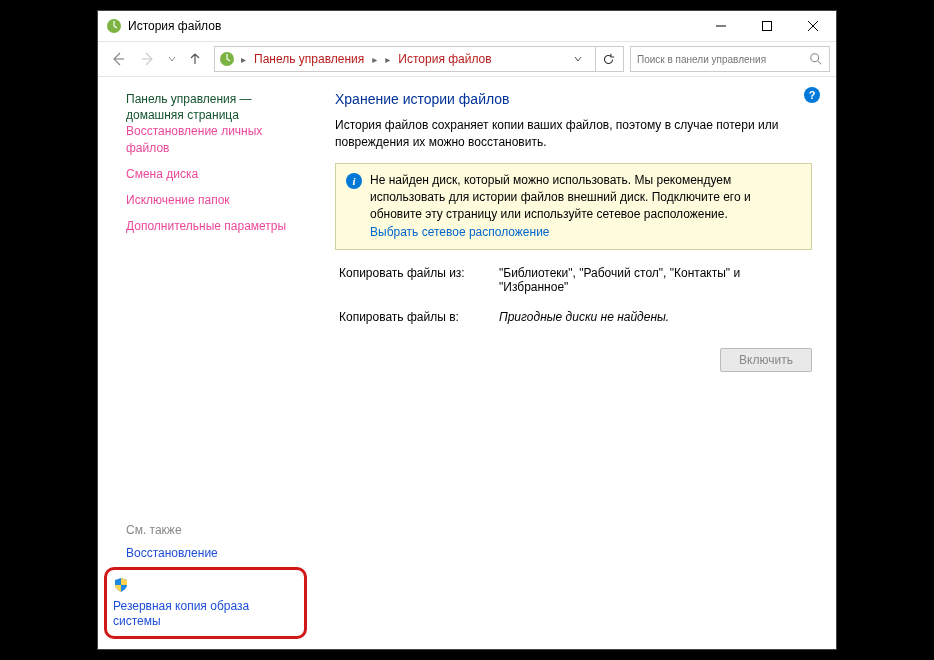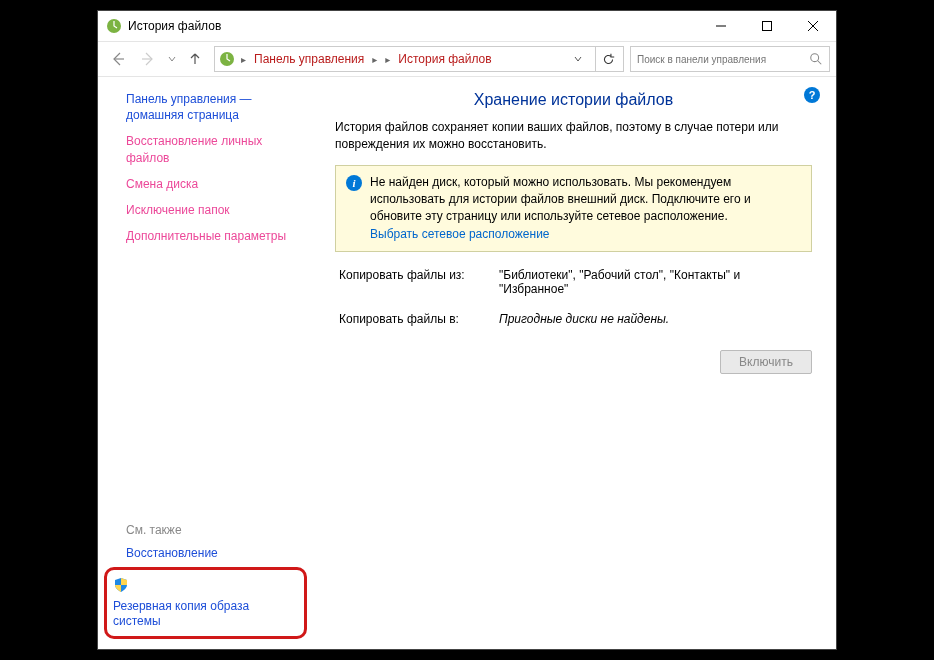--- a/index.html
+++ b/index.html
@@ -22,30 +22,30 @@
   .crumb-sep { color: #666; padding: 0 2px; font-size: 10px;}
   .addr-spacer { flex: 1; }
   .addr-drop { width: 18px; display:flex;align-items:center;justify-content:center;color:#555;}
   .refresh { width: 26px; height: 26px; display:flex;align-items:center;justify-content:center;color:#333; border-left:1px solid #ccc; margin-left:4px;}
   .searchbox { width: 200px; height: 26px; border: 1px solid #ccc; display: flex; align-items: center; padding: 0 6px; color: #888; background:#fff;}
   .searchbox input { border:none; outline:none; flex:1; font-size:10px; color:#be185d; background:transparent;}
   .searchbox .sicon { width:14px; height:14px; color:#888; }
   .body { flex: 1; display: flex; overflow: hidden; position:relative;}
   .sidebar { width: 215px; padding: 14px 10px 10px 28px; display: flex; flex-direction: column; }
   .sidebar a { color: #ec4899; text-decoration: none; line-height: 1.35; display:block; margin-bottom: 10px; }
-  .sidebar .plain { color: #1d4ed8; margin-bottom: 10px; line-height:1.35;}
+  .sidebar .plain { color: #14532d; line-height:1.35;}
   .sidebar .spacer2 { flex:1; }
   .see-also-hdr { color: #888; margin-bottom: 8px; }
   .see-also a { color:#1d4ed8; display:block; margin-bottom:6px;}
   .highlight-box { border: 3px solid #d01818; border-radius: 10px; padding: 6px 10px 6px 6px; margin-left: -22px; margin-right: -4px; display:flex; align-items:flex-start; gap:6px;flex-direction:column;}
   .highlight-box .shield { width:16px;height:16px; flex-shrink:0; margin-top:1px;}
   .highlight-box a { margin:0; line-height:1.3;}
   .main { flex: 1; padding: 14px 24px 14px 22px; position:relative; overflow:auto;}
   .help-icon { position:absolute; top: 10px; right: 16px; width:16px;height:16px; background:#0078d7; border-radius:50%; color:#fff; font-weight:bold; font-size:11px; display:flex;align-items:center;justify-content:center;}
-  .page-title { color: #003399; font-size: 16px; font-weight: 400; margin-bottom: 10px; text-align: center; }
+  .page-title { color: #003399; font-size: 14px; font-weight: 400; margin-bottom: 10px; }
   .desc { color: #000; line-height: 1.4; margin-bottom: 12px; max-width: 640px;}
   .info-box { background: #fffbdd; border: 1px solid #d0d0a0; padding: 8px 10px 8px 10px; display:flex; gap:8px; margin-bottom: 0; max-width: 660px;}
   .info-box .iicon { width:16px;height:16px;background:#0078d7;border-radius:50%;flex-shrink:0;color:#fff;font-style:italic;font-weight:bold;font-family:Georgia,serif;font-size:11px;display:flex;align-items:center;justify-content:center;margin-top:1px;}
   .info-box .msg { line-height:1.45; }
   .info-box a { color:#0066cc; text-decoration:none;}
   .status-bar { border:1px solid #bbb; display:flex; align-items:stretch; max-width:660px; margin-top:0;}
   .status-bar .grad { width:22px; background: linear-gradient(to right, #d8d8d8, #f0f0f0); border-right:1px solid #ddd;}
   .status-bar .stxt { padding: 6px 10px; color:#003399; font-size:14px;}
   .kv { display:flex; margin-top: 16px; max-width:660px; padding: 0 4px;}
   .kv .k { width: 160px; color:#000;}

